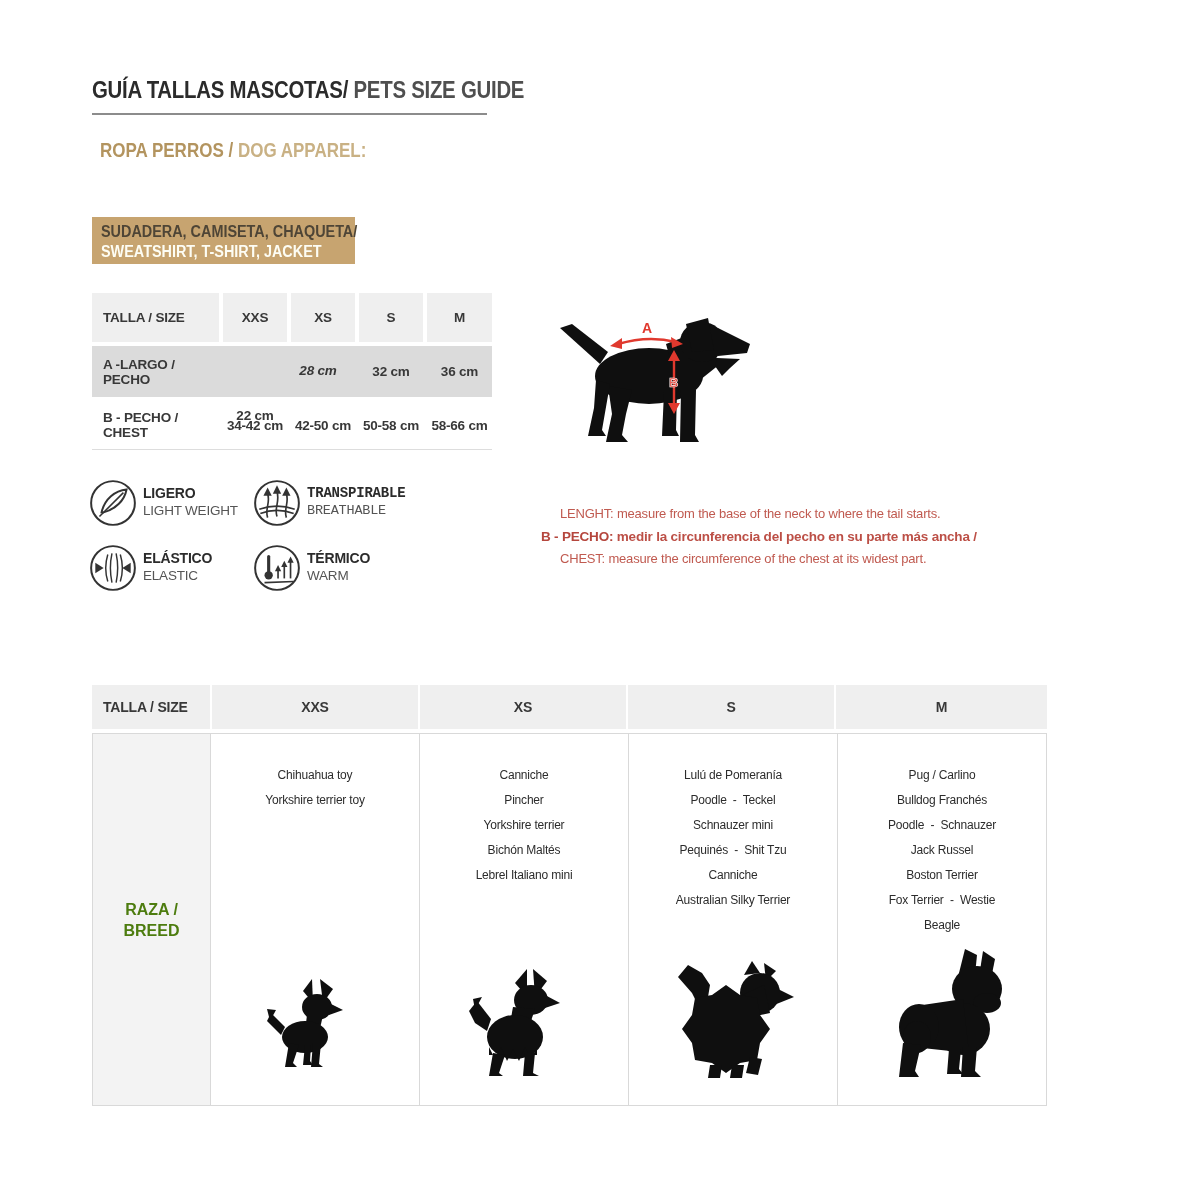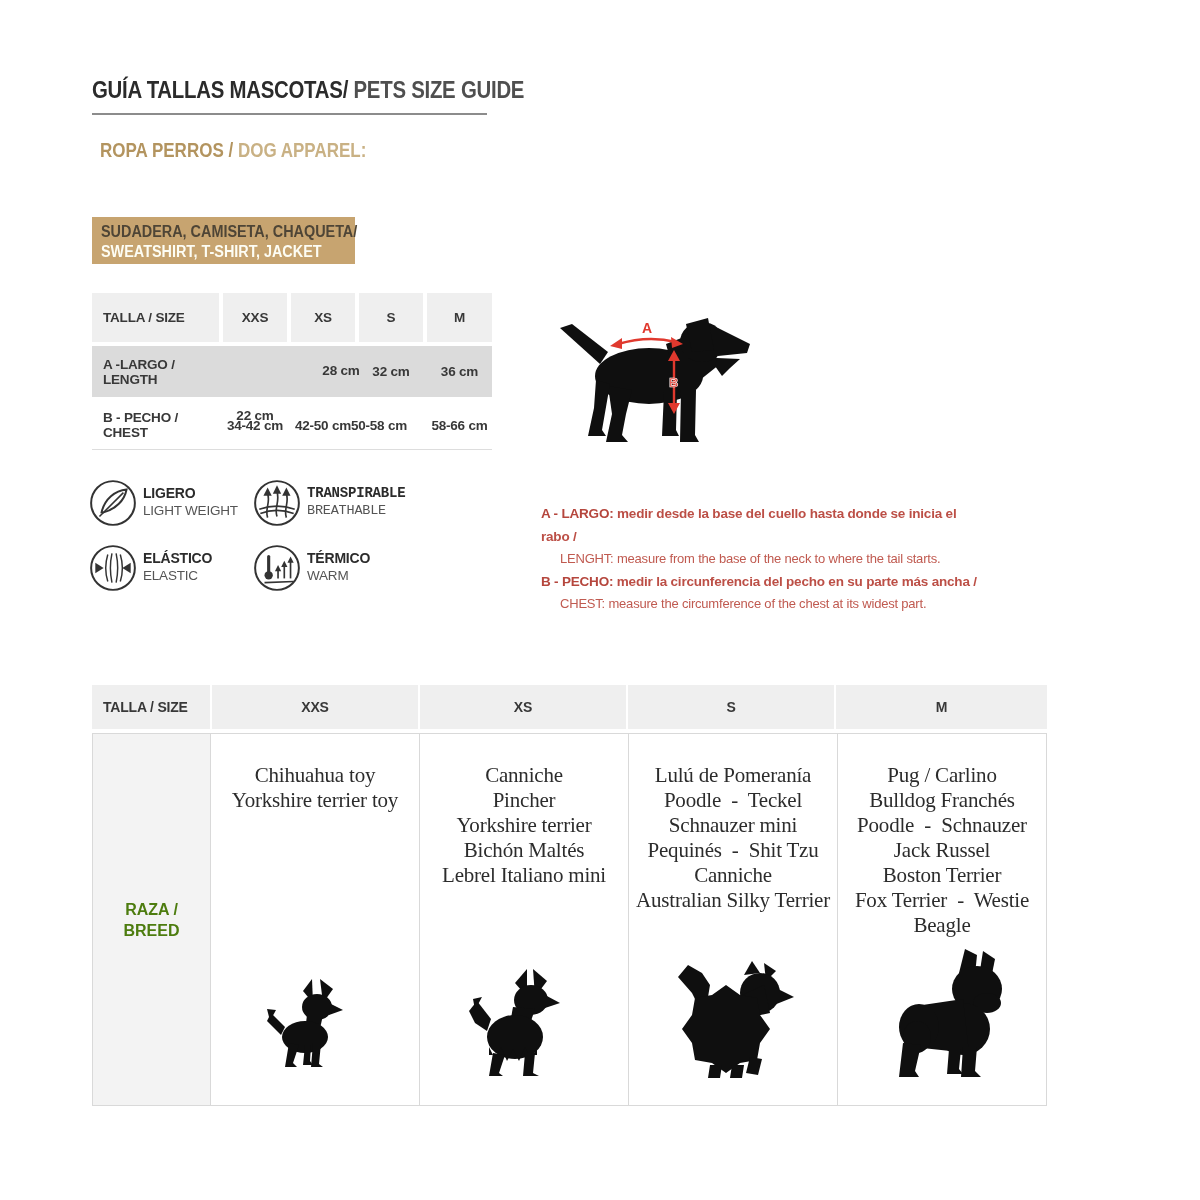--- a/index.html
+++ b/index.html
@@ -47,21 +47,21 @@
   
   .bhdr{background:#efefef;font-size:14px;}
   .breed-body{left:92px;top:733px;width:955px;height:373px;border:1px solid #d9d9d9;
               box-sizing:border-box;display:flex;background:#ffffff;}
   .breed-label-cell{width:118px;flex:0 0 118px;background:#f3f3f3;border-right:1px solid #d9d9d9;
               box-sizing:border-box;text-align:center;padding-top:165px;
               font-weight:bold;font-size:16px;line-height:21px;color:#4d7c0f;}
   .breed-cell{flex:1 1 0;border-right:1px solid #d9d9d9;box-sizing:border-box;position:relative;}
   .breed-cell:last-child{border-right:none;}
   .breeds{padding-top:29px;text-align:center;}
-  .breeds div{font-size:21px;line-height:25px;color:#2c2c2c;white-space:pre-wrap;letter-spacing:-.2px;font-family:Liberation Serif, serif;}
+  .breeds div{font-size:12px;line-height:25px;color:#2c2c2c;white-space:pre-wrap;letter-spacing:-.2px;}
   .dog-slot{position:absolute;left:0;right:0;display:flex;justify-content:center;}
 
   svg text{font-family:"Liberation Sans",sans-serif;}
 </style>
 </head>
 <body>
 
 <div class="page">
 
   <div class="abs title">
@@ -76,30 +76,30 @@
     <div class="l2"><span class="cond">SWEATSHIRT, T-SHIRT, JACKET</span></div>
   </div>
 
   <div class="abs cell hdr lbl" style="left:92px;top:293px;width:127px;height:49px;">TALLA /  SIZE</div>
   <div class="abs cell hdr" style="left:223px;top:293px;width:64px;height:49px;">XXS</div>
   <div class="abs cell hdr" style="left:291px;top:293px;width:64px;height:49px;">XS</div>
   <div class="abs cell hdr" style="left:359px;top:293px;width:64px;height:49px;">S</div>
   <div class="abs cell hdr" style="left:427px;top:293px;width:65px;height:49px;">M</div>
 
   <div class="abs rowA-band"></div>
-  <div class="abs cell lbl" style="left:92px;top:346px;width:131px;height:51px;">A -LARGO / LENGTH</div>
+  <div class="abs cell lbl" style="left:92px;top:346px;width:131px;height:51px;">A -LARGO / PECHO</div>
   <div class="abs cell" style="left:223px;top:346px;width:64px;height:51px;margin-top:44px;">22 cm</div>
-  <div class="abs cell" style="left:309px;top:346px;width:64px;height:49px;">28 cm</div>
+  <div class="abs cell" style="left:286px;top:346px;width:64px;height:49px;font-style:italic;">28 cm</div>
   <div class="abs cell" style="left:359px;top:346px;width:64px;height:51px;">32 cm</div>
   <div class="abs cell" style="left:427px;top:346px;width:65px;height:51px;">36 cm</div>
 
   <div class="abs cell lbl" style="left:92px;top:401px;width:131px;height:48px;">B - PECHO / CHEST</div>
   <div class="abs cell" style="left:223px;top:401px;width:64px;height:48px;">34-42 cm</div>
   <div class="abs cell" style="left:291px;top:401px;width:64px;height:48px;">42-50 cm</div>
-  <div class="abs cell" style="left:347px;top:401px;width:64px;height:48px;">50-58 cm</div>
+  <div class="abs cell" style="left:359px;top:401px;width:64px;height:48px;">50-58 cm</div>
   <div class="abs cell" style="left:427px;top:401px;width:65px;height:48px;">58-66 cm</div>
   <div class="abs tbl-bottom-line"></div>
 
   <div class="abs" style="left:552px;top:304px;width:200px;height:145px;">
     <svg width="200" height="145" viewBox="0 0 200 145">
       <g fill="#0f0f0f">
         <polygon points="8,24 20,20 56,48 48,60"></polygon>
         <ellipse cx="97" cy="72" rx="54" ry="28"></ellipse>
         <polygon points="114,40 150,26 168,60 128,92"></polygon>
         <ellipse cx="150" cy="38" rx="22" ry="20"></ellipse>
@@ -185,21 +185,20 @@
       </g>
       <path d="M12,38 L40,37"></path>
     </svg>
   </div>
   <div class="abs feat-tx" style="left:307px;top:550px;">
     <div class="es">TÉRMICO</div>
     <div class="en">WARM</div>
   </div>
 
   <div class="abs notes">
-    <div class="es"><b>A - LARGO:</b><span> medir desde la base del cuello hasta donde se inicia el rabo /</span></div>
     <div class="en"><span>LENGHT:</span><span> measure from the base of the neck to where the tail starts.</span></div>
     <div class="es"><b>B - PECHO:</b><span> medir la circunferencia del pecho en su parte más ancha /</span></div>
     <div class="en"><span>CHEST:</span><span> measure the circumference of the chest at its widest part.</span></div>
   </div>
 
   <div class="abs cell bhdr lbl" style="left:92px;top:685px;width:118px;height:44px;">TALLA /  SIZE</div>
   <div class="abs cell bhdr" style="left:212px;top:685px;width:206px;height:44px;">XXS</div>
   <div class="abs cell bhdr" style="left:420px;top:685px;width:206px;height:44px;">XS</div>
   <div class="abs cell bhdr" style="left:628px;top:685px;width:206px;height:44px;">S</div>
   <div class="abs cell bhdr" style="left:836px;top:685px;width:211px;height:44px;">M</div>

